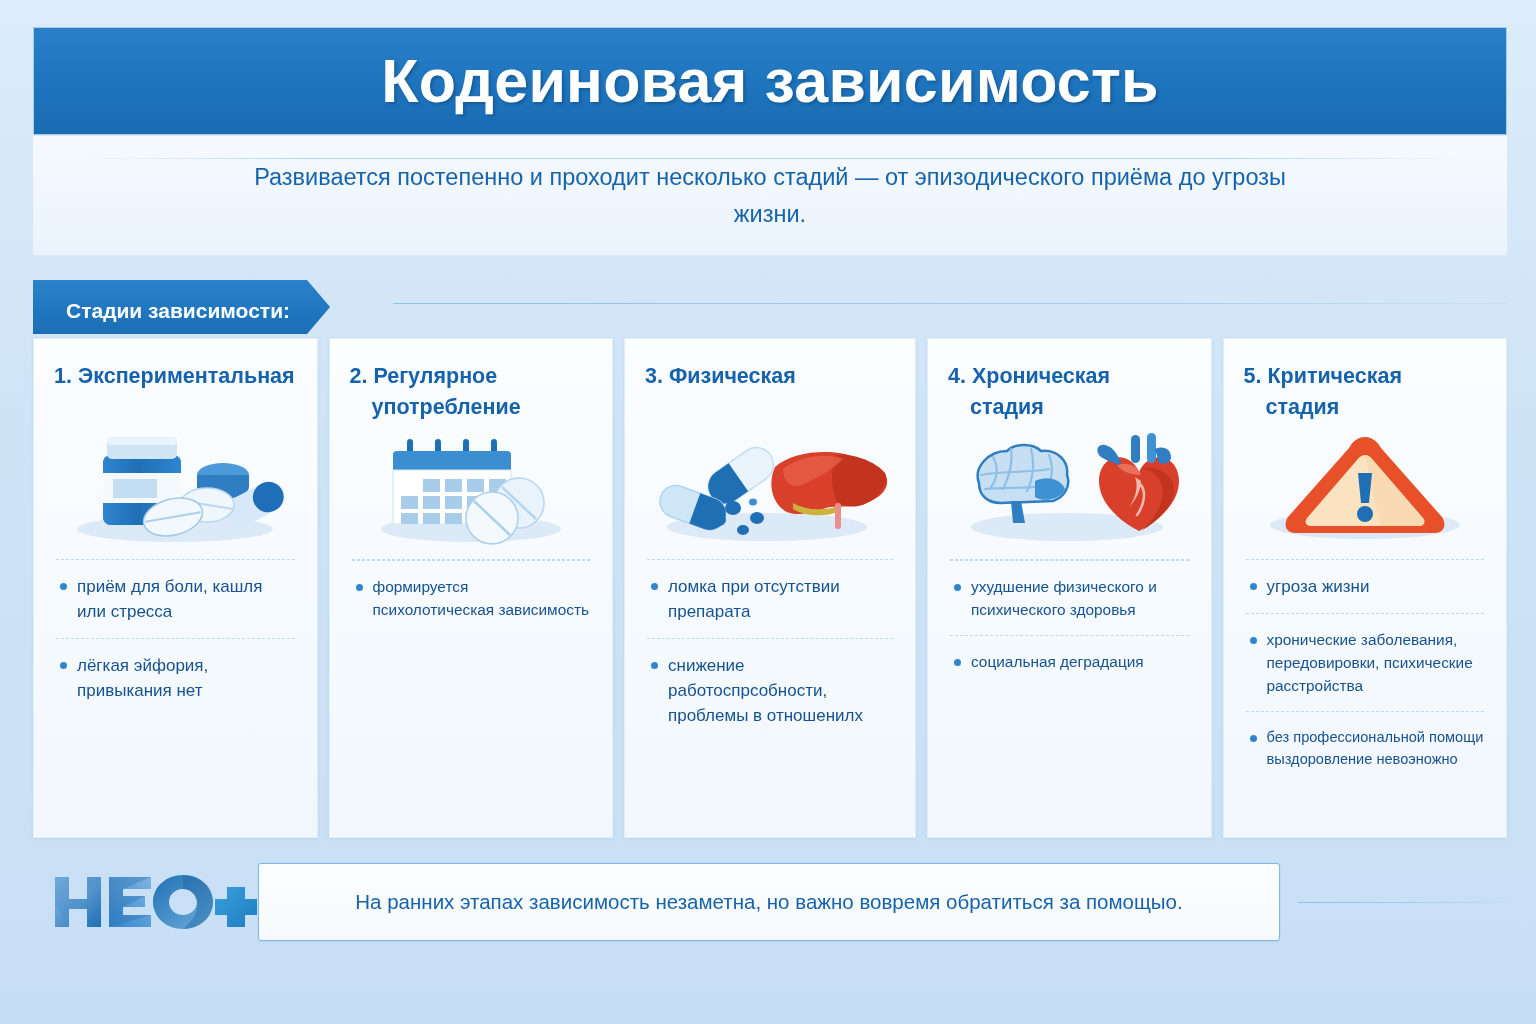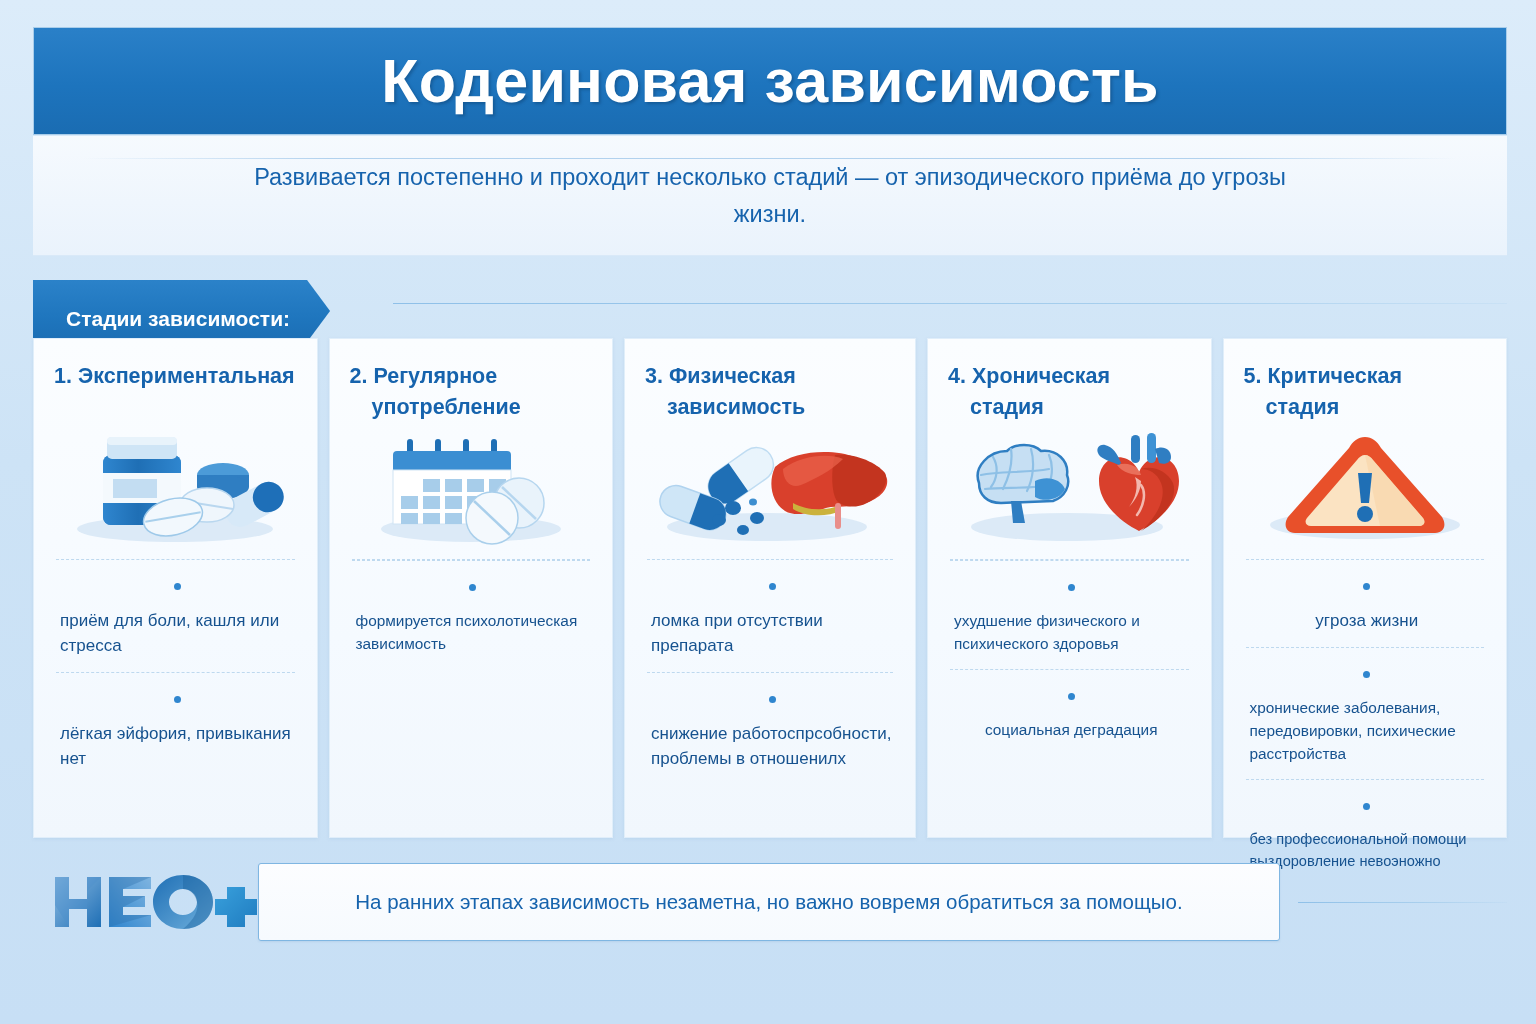--- a/index.html
+++ b/index.html
@@ -81,21 +81,21 @@
     left: 33px;
     top: 280px;
     width: 1474px;
     height: 46px;
   }
   .badge {
     position: absolute;
     left: 0;
     top: 0;
     height: 46px;
-    padding: 16px 40px 0 33px;
+    padding: 8px 40px 0 33px;
     background: linear-gradient(180deg, #2b82c9 0%, #1f76be 60%, #1b6eb4 100%);
     color: #ffffff;
     font-size: 21px;
     font-weight: bold;
     display: flex;
     align-items: center;
     clip-path: polygon(0 0, calc(100% - 23px) 0, 100% 50%, calc(100% - 23px) 100%, 0 100%);
     white-space: nowrap;
   }
   .badge-line {
@@ -148,24 +148,23 @@
   .illus svg { display: block; }
 
   .bullets { margin-top: 4px; }
   .bullet-sep {
     height: 0;
     border-top: 1px dashed #bed9ef;
     margin: 0 2px;
   }
   .bullet {
     display: flex;
-    align-items: center;
-    gap: 18px;
+    align-items: flex-start;
+    gap: 10px;
     padding: 14px 2px 14px 6px;
-    flex-direction: column;
   }
   .dot {
     flex: 0 0 auto;
     width: 7px;
     height: 7px;
     border-radius: 50%;
     background: #2f86cf;
     margin-top: 9px;
   }
   .bullet-text {
@@ -341,21 +340,20 @@
         <div class="bullet">
           <span class="dot"></span>
           <span class="bullet-text small">формируется психолотическая зависимость</span>
         </div>
       </div>
     </div>
 
     <div class="card">
       <div class="card-title">
         <span>3. Физическая</span>
-        <span class="tline2">зависимость</span>
       </div>
       <div class="illus">
         <svg width="250" height="120" viewBox="0 0 250 120">
           <ellipse cx="122" cy="102" rx="100" ry="14" fill="#dceaf7"></ellipse>
 
           <g transform="rotate(-35 92 52)">
             <rect x="60" y="36" width="72" height="34" rx="17" fill="#e9f4fc" stroke="#bfdcf2" stroke-width="1.5"></rect>
             <path d="M60 53 a17 17 0 0 1 17 -17 h16 v34 h-16 a17 17 0 0 1 -17 -17z" fill="#1f6fb5"></path>
           </g>
 

